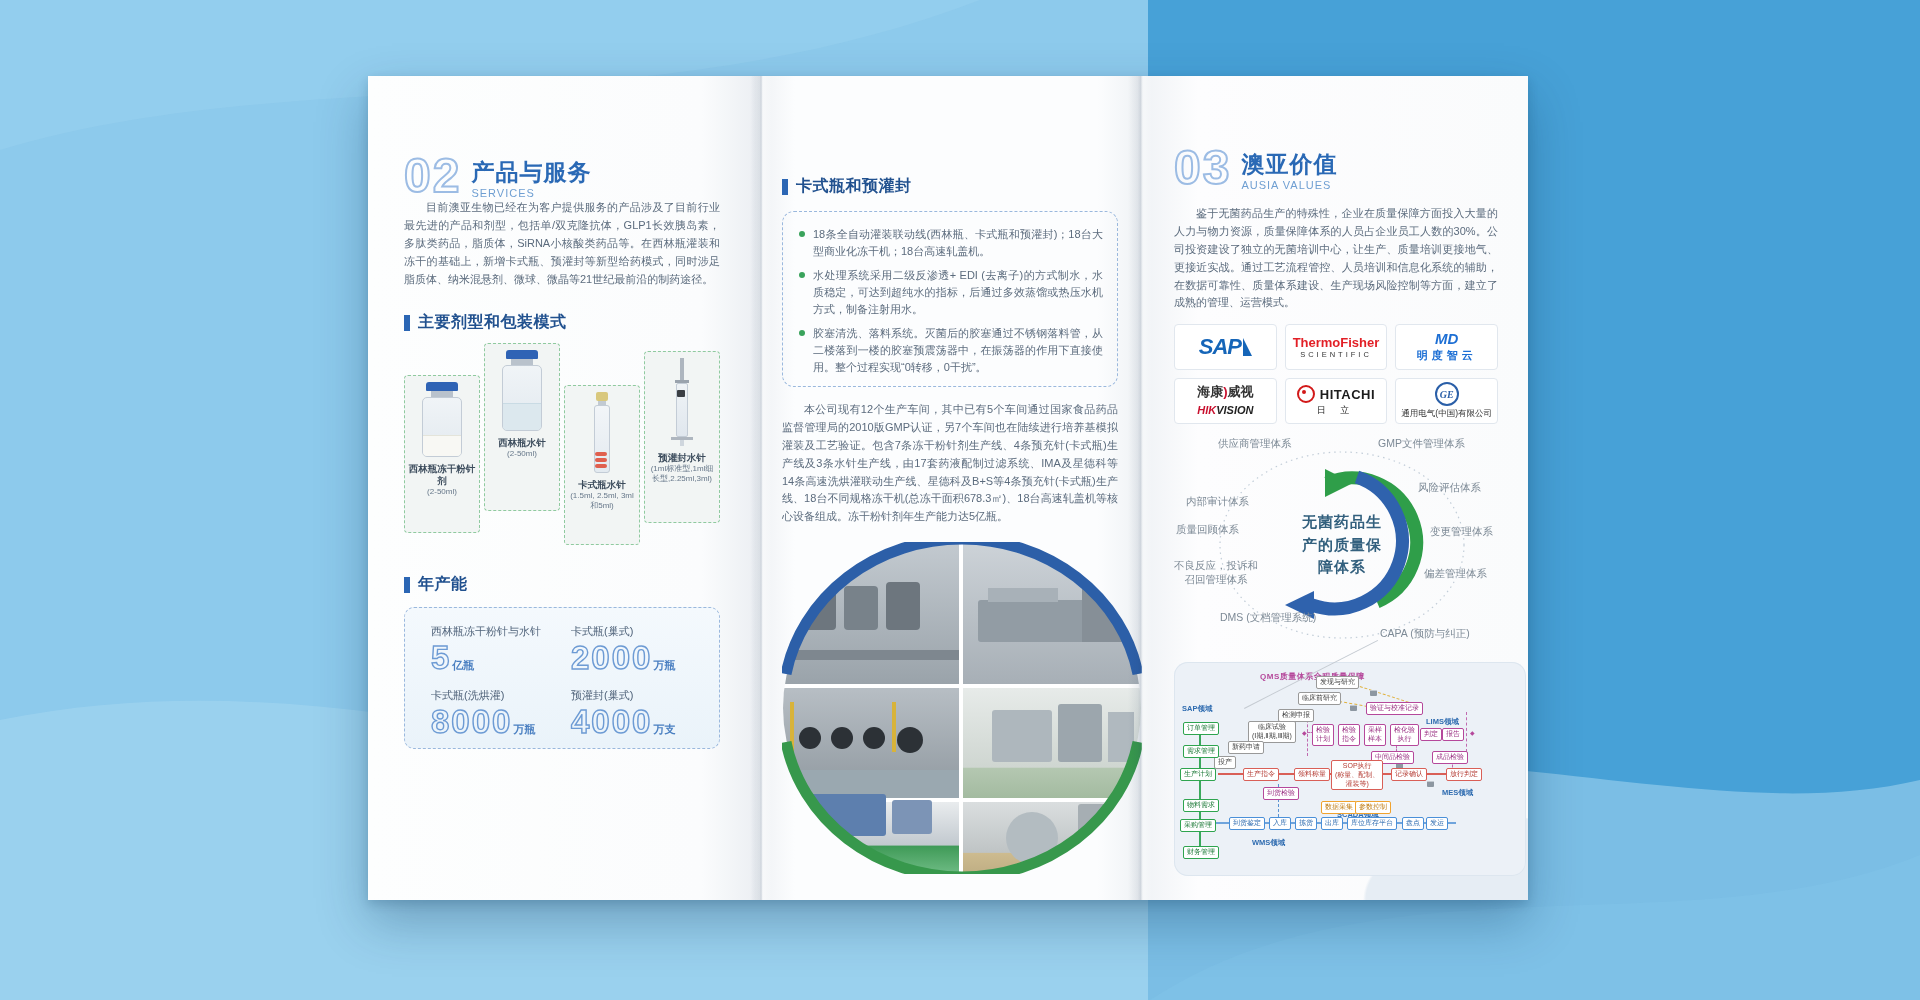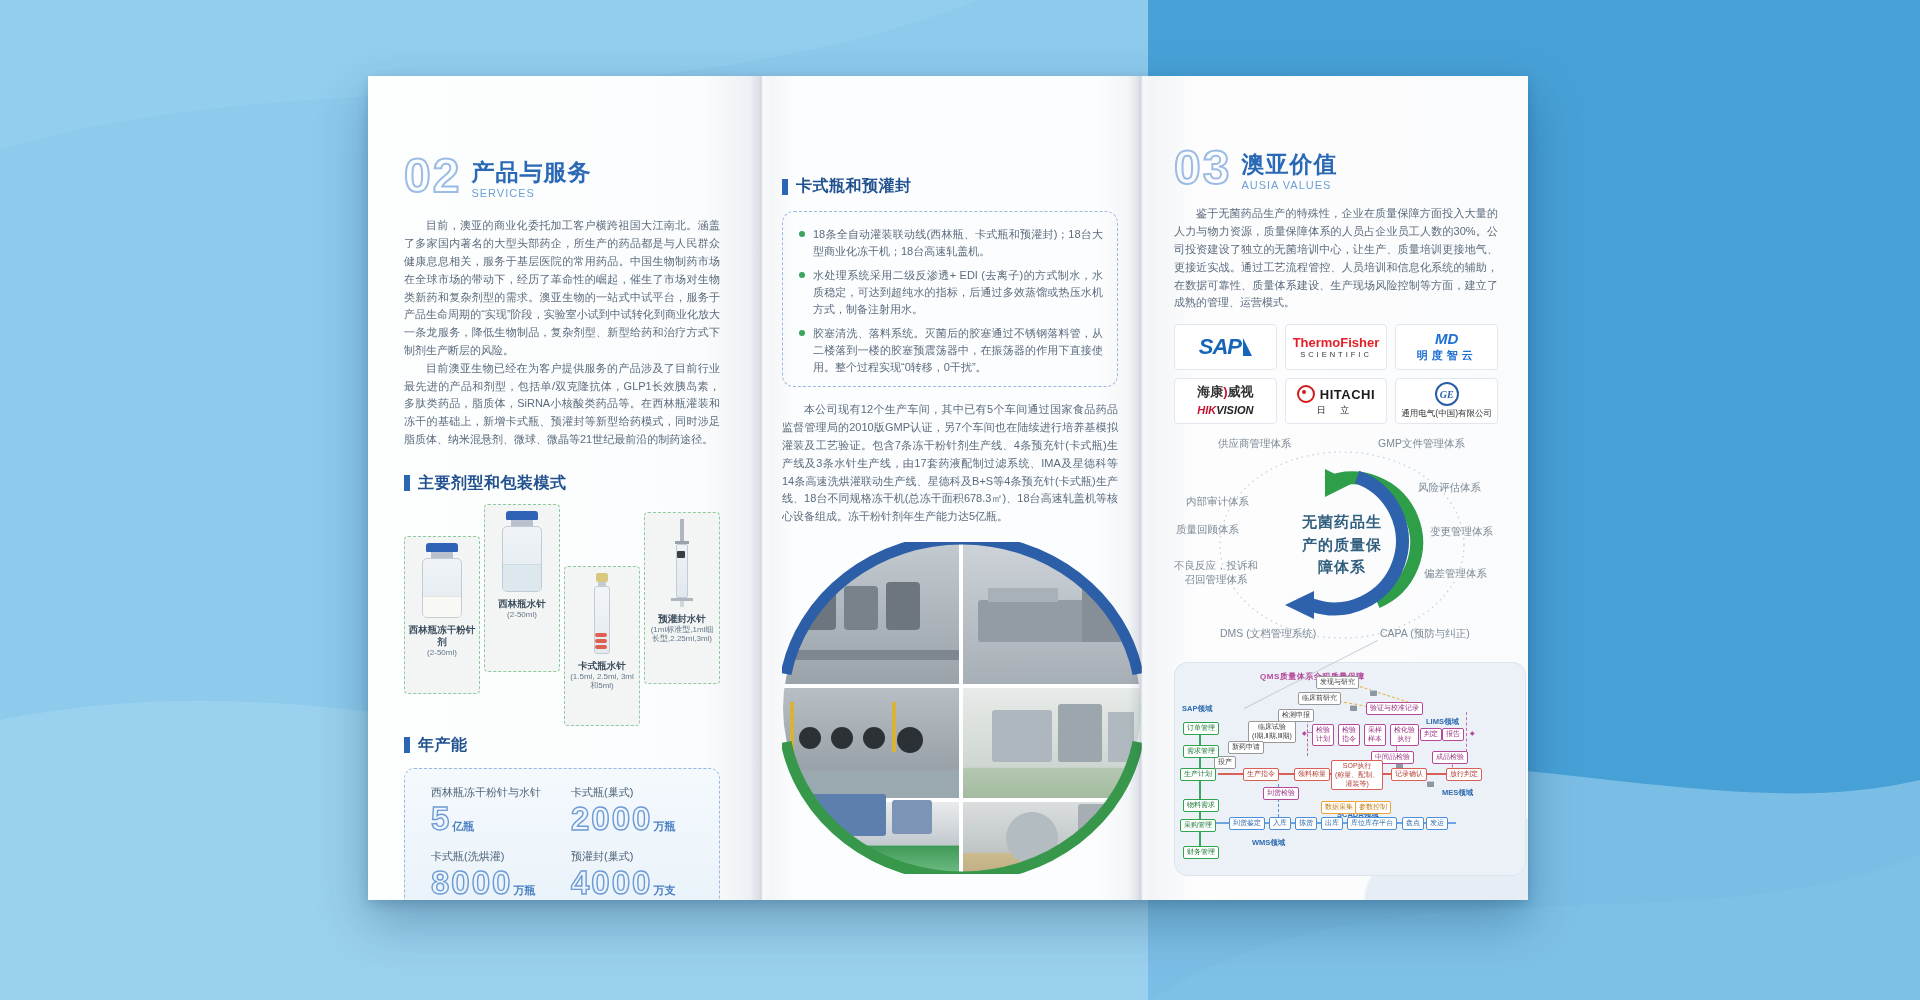--- a/index.html
+++ b/index.html
@@ -151,21 +151,20 @@
   </svg>
 
   <div class="panel panel1" style="padding:78px 36px 0;">
     <div class="num-title">
       <div class="big-num">02</div>
       <div class="title-wrap">
         <div class="cn-title">产品与服务</div>
         <div class="en-title">SERVICES</div>
       </div>
     </div>
-    <p class="para" style="margin-top:18px;">目前，澳亚的商业化委托加工客户横跨祖国大江南北。涵盖了多家国内著名的大型头部药企，所生产的药品都是与人民群众健康息息相关，服务于基层医院的常用药品。中国生物制药市场在全球市场的带动下，经历了革命性的崛起，催生了市场对生物类新药和复杂剂型的需求。澳亚生物的一站式中试平台，服务于产品生命周期的“实现”阶段，实验室小试到中试转化到商业化放大一条龙服务，降低生物制品，复杂剂型、新型给药和治疗方式下制剂生产断层的风险。</p>
     <p class="para" style="margin-top:0;">目前澳亚生物已经在为客户提供服务的产品涉及了目前行业最先进的产品和剂型，包括单/双克隆抗体，GLP1长效胰岛素，多肽类药品，脂质体，SiRNA小核酸类药品等。在西林瓶灌装和冻干的基础上，新增卡式瓶、预灌封等新型给药模式，同时涉足脂质体、纳米混悬剂、微球、微晶等21世纪最前沿的制药途径。</p>
 
     <div class="sec-head" style="margin-top:24px;">
       <span class="sec-bar"></span>
       <span class="sec-txt">主要剂型和包装模式</span>
     </div>
 
     <div class="prod-row">
       <div class="prod-card" style="margin-top:32px;height:158px;">
         <div class="vial">
@@ -182,21 +181,21 @@
         <div class="vial">
           <div class="cap"></div>
             <div class="ring"></div>
           <div class="body" style="height:64px;">
               <div class="liquid"></div>
             </div>
         </div>
         <div class="prod-name">西林瓶水针</div>
         <div class="prod-spec">(2-50ml)</div>
       </div>
-      <div class="prod-card" style="margin-top:62px;height:160px;">
+      <div class="prod-card" style="margin-top:42px;height:160px;">
         <div class="cart">
           <div class="cap"></div>
             <div class="neck"></div>
           <div class="tube">
               <div class="r1"></div>
               <div class="r2"></div>
               <div class="r3"></div>
             </div>
         </div>
         <div class="prod-name">卡式瓶水针</div>
@@ -397,21 +396,21 @@
 障体系</div>
       <div class="cyc-lab" style="left:44px;top:-2px;">供应商管理体系</div>
       <div class="cyc-lab" style="left:204px;top:-2px;">GMP文件管理体系</div>
       <div class="cyc-lab" style="left:12px;top:56px;">内部审计体系</div>
       <div class="cyc-lab" style="left:244px;top:42px;">风险评估体系</div>
       <div class="cyc-lab" style="left:2px;top:84px;">质量回顾体系</div>
       <div class="cyc-lab" style="left:256px;top:86px;">变更管理体系</div>
       <div class="cyc-lab" style="left:0px;top:120px;text-align:center;">不良反应，投诉和
 召回管理体系</div>
       <div class="cyc-lab" style="left:250px;top:128px;">偏差管理体系</div>
-      <div class="cyc-lab" style="left:34px;top:188px;padding-left:12px;">DMS (文档管理系统)</div>
+      <div class="cyc-lab" style="left:34px;top:172px;padding-left:12px;">DMS (文档管理系统)</div>
       <div class="cyc-lab" style="left:206px;top:188px;">CAPA (预防与纠正)</div>
     </div>
 
     <div class="qms">
       <div class="qtitle" style="left:86px;top:9px;">QMS质量体系全程质量保障</div>
       <div class="qdom" style="left:8px;top:42px;">SAP领域</div>
       <div class="qdom" style="left:252px;top:55px;">LIMS领域</div>
       <div class="qdom" style="left:268px;top:126px;">MES领域</div>
       <div class="qdom" style="left:163px;top:148px;">SCADA领域</div>
       <div class="qdom" style="left:78px;top:176px;">WMS领域</div>

